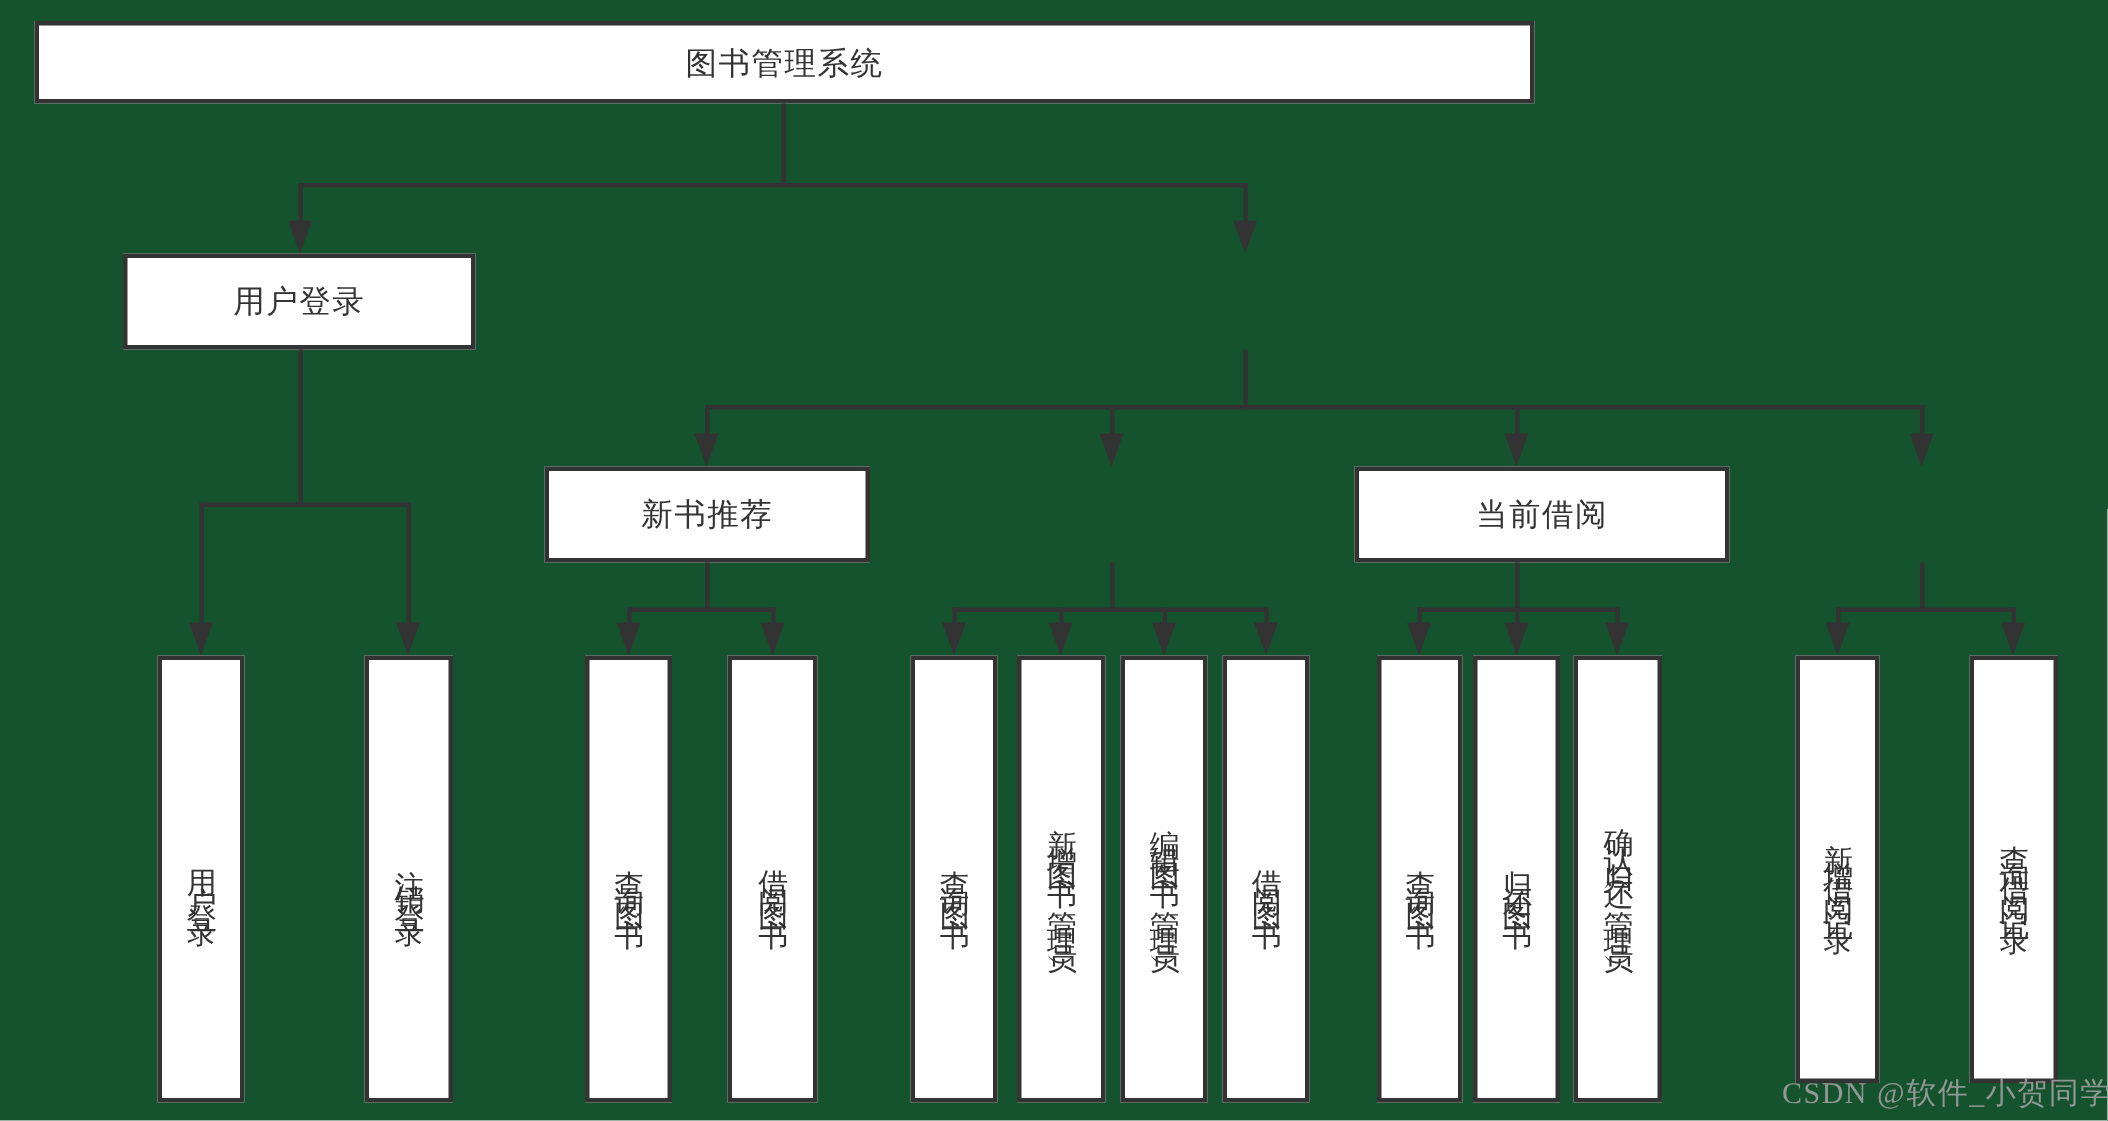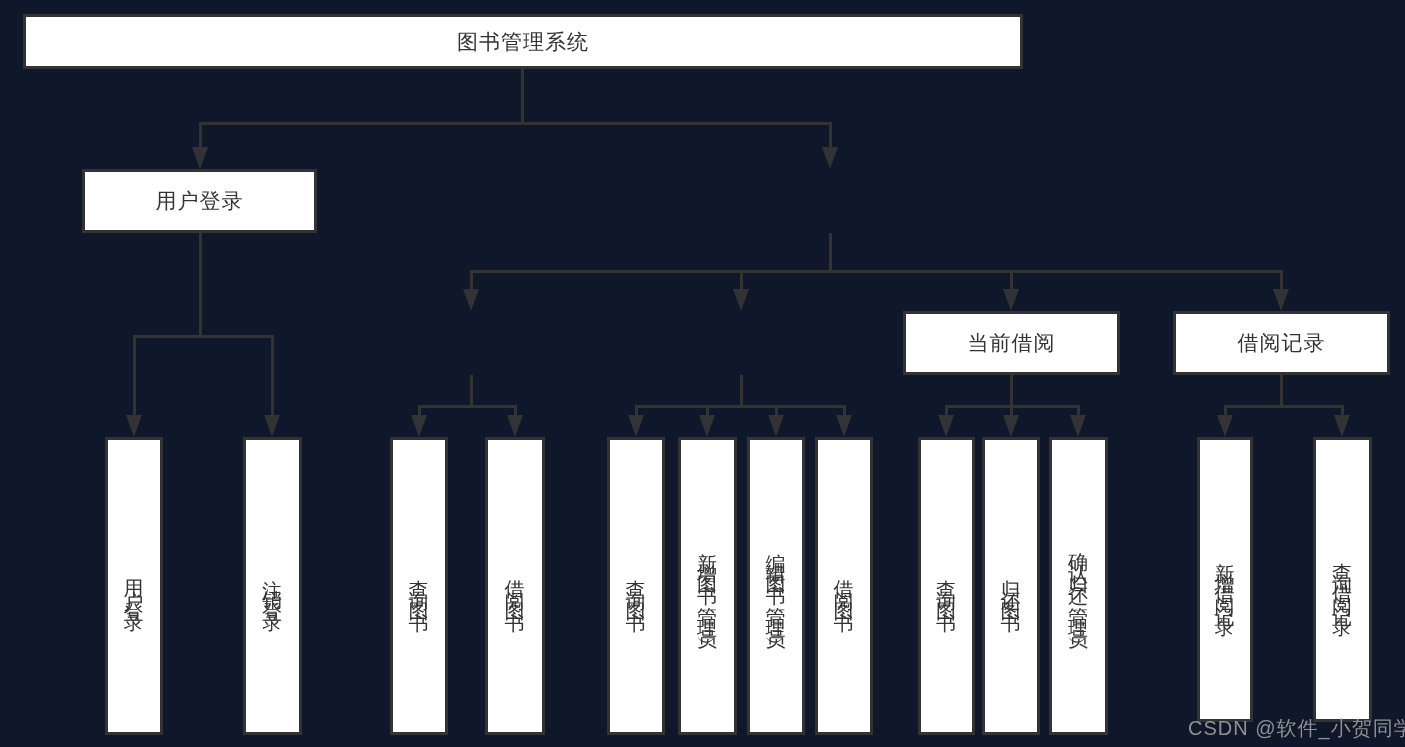--- a/index.html
+++ b/index.html
@@ -1,20 +1,20 @@
 <!DOCTYPE html>
 <html><head>
 <meta charset="utf-8">
 <style>
   html,body{margin:0;padding:0;background:#ffffff;}
   .canvas{
     position:relative;
     width:1405px;height:747px;
-    background:#0f172a;
-    font-family:Liberation Sans, sans-serif;
+    background:#14532d;
+    font-family:Liberation Serif, serif;
     color:#333333;
     overflow:hidden;
   }
   .node{
     position:absolute;
     box-sizing:border-box;
     border:3px solid #333333;
     background:#ffffff;
     display:flex;align-items:center;justify-content:center;
   }
@@ -75,25 +75,25 @@
   <div class="hline" style="left:470px;top:270px;width:813px"></div>
   <div class="vline" style="left:470px;top:270px;height:22px"></div>
   <div class="arrow" style="left:463px;top:289px"></div>
   <div class="vline" style="left:740px;top:270px;height:22px"></div>
   <div class="arrow" style="left:733px;top:289px"></div>
   <div class="vline" style="left:1010px;top:270px;height:22px"></div>
   <div class="arrow" style="left:1003px;top:289px"></div>
   <div class="vline" style="left:1280px;top:270px;height:22px"></div>
   <div class="arrow" style="left:1273px;top:289px"></div>
 
-  <div class="node" style="left:903px;top:311px;width:217px;height:64px">
+  <div class="node" style="left:363px;top:311px;width:217px;height:64px">
+    <span class="lbl">新书推荐</span>
+  </div>
+  <div class="node" style="left:903px;top:311px;width:250px;height:64px">
     <span class="lbl">当前借阅</span>
-  </div>
-  <div class="node" style="left:1173px;top:311px;width:217px;height:64px">
-    <span class="lbl">借阅记录</span>
   </div>
 
   <div class="vline" style="left:470px;top:375px;height:33px"></div>
   <div class="hline" style="left:418px;top:405px;width:99px"></div>
   <div class="vline" style="left:418px;top:405px;height:12px"></div>
   <div class="arrow" style="left:411px;top:415px"></div>
   <div class="vline" style="left:514px;top:405px;height:12px"></div>
   <div class="arrow" style="left:507px;top:415px"></div>
 
   <div class="vline" style="left:740px;top:375px;height:33px"></div>

